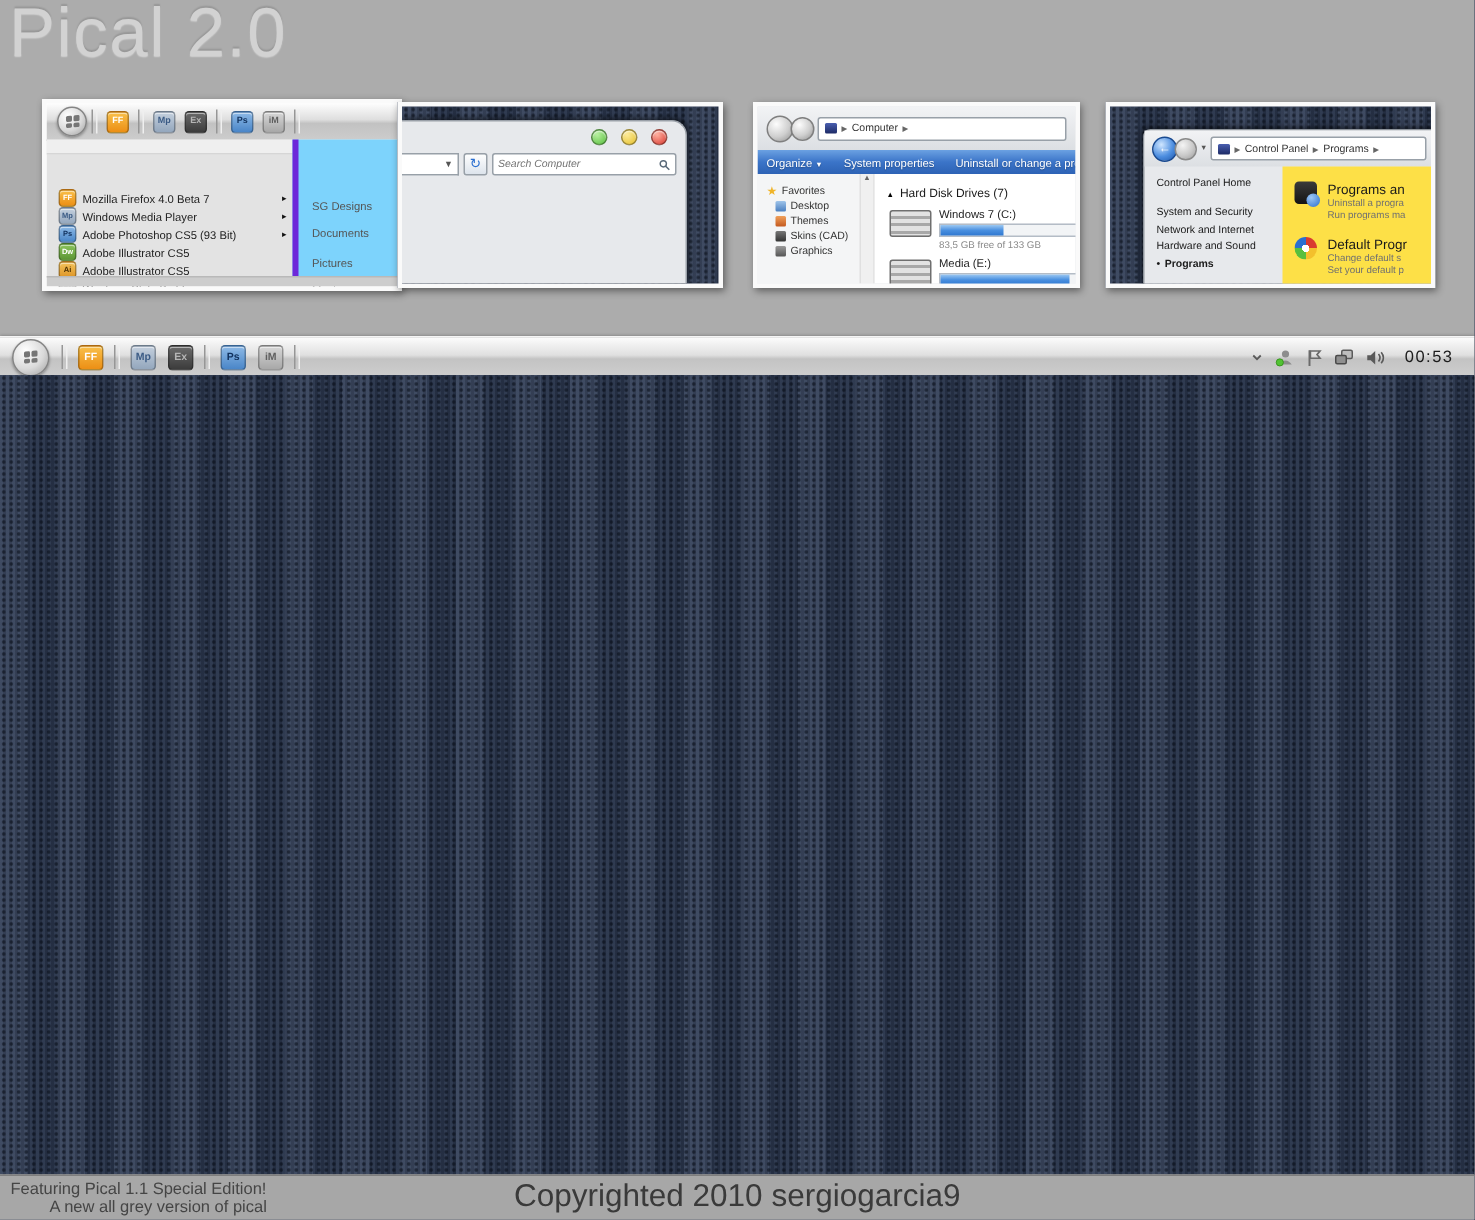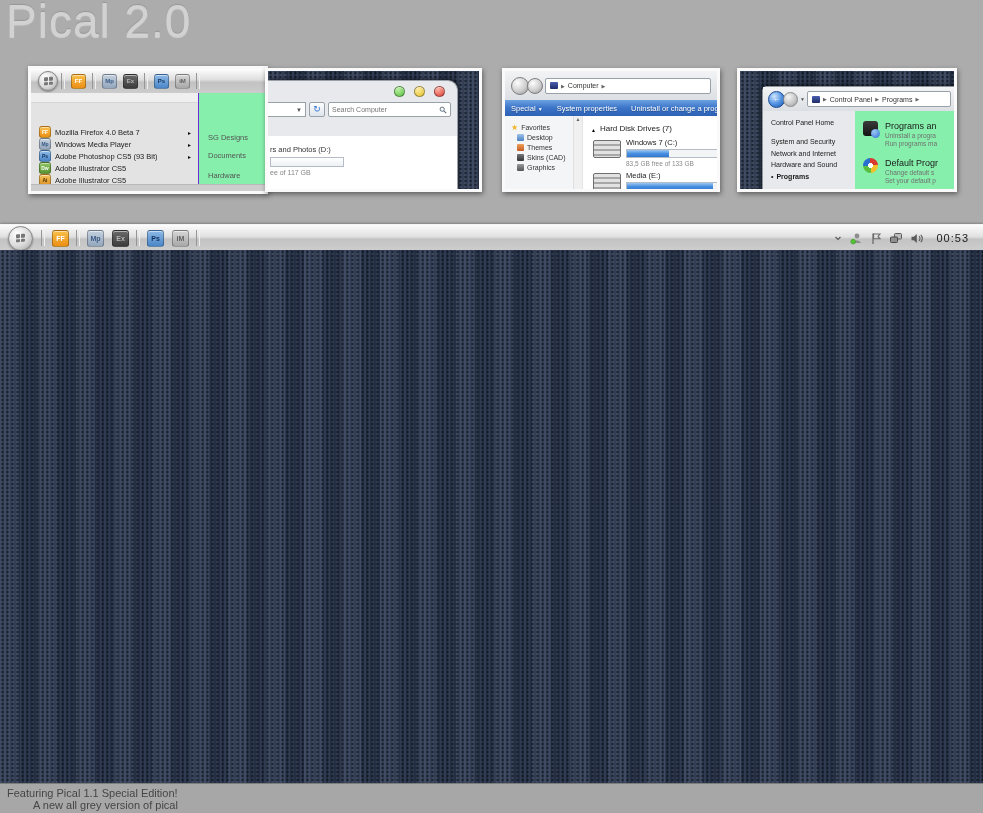--- a/index.html
+++ b/index.html
@@ -48,42 +48,42 @@
   
   .bluebar{background:linear-gradient(#6ba1e2,#3b74c8 50%,#2d62b5);color:#fff;
            display:flex;align-items:center;position:absolute;left:0;right:0;}
 
   
   #t1 .sm-body{position:absolute;left:0;right:0;top:24px;bottom:6px;background:#e3e3e3;}
   #t1 .sm-top{position:absolute;left:0;right:0;top:0;height:9px;background:#efefef;border-bottom:1px solid #d6d6d6;}
   .sm-row{position:absolute;left:8px;display:flex;align-items:center;gap:4px;width:152px;}
   .sm-row .lbl{font-size:7.5px;color:#222;white-space:nowrap;}
   .sm-row .arr{margin-left:auto;font-size:6px;color:#111;}
-  #t1 .sm-right{position:absolute;right:0;top:0;bottom:0;width:66px;background:#86efac;border-left:1px solid #6d28d9;}
+  #t1 .sm-right{position:absolute;right:0;top:0;bottom:0;width:66px;background:#7dd3fc;border-left:4px solid #6d28d9;}
   .place{position:absolute;left:9px;font-size:7.5px;color:#555;white-space:nowrap;}
   #t1 .sm-bottom{position:absolute;left:0;right:0;bottom:0;height:6px;background:#cdcdcd;border-top:1px solid #b9b9b9;}
 
   
   .win2{position:absolute;left:0;top:9px;width:189px;bottom:0;background:#e7e9ec;
         border-top-right-radius:10px;border:1px solid #9aa0a8;border-left:none;border-bottom:none;
         box-shadow:1px -1px 3px rgba(0,0,0,.5);}
   .lights{position:absolute;top:5px;right:12px;display:flex;gap:9px;}
   .light{width:9px;height:9px;border-radius:50%;border:1px solid rgba(0,0,0,.35);
          box-shadow:inset 0 1px 1px rgba(255,255,255,.6);}
   .lg{background:radial-gradient(circle at 35% 30%,#b8f0a0,#58bf3e);}
   .ly{background:radial-gradient(circle at 35% 30%,#fdeb9a,#e5c02c);}
   .lr{background:radial-gradient(circle at 35% 30%,#ffb0a0,#d93a30);}
   .addr2{position:absolute;left:0;top:21px;right:6px;height:15px;display:flex;align-items:center;gap:3px;}
   .combo-end{width:34px;height:13px;background:#fff;border:1px solid #98a0a8;border-left:none;
              display:flex;align-items:center;justify-content:flex-end;font-size:6px;color:#555;padding-right:3px;}
   .refresh{width:14px;height:13px;background:linear-gradient(#fefefe,#dde4ec);border:1px solid #98a0a8;
            border-radius:2px;color:#2a6fd0;font-size:9px;line-height:12px;text-align:center;}
   .searchbox{flex:1;height:13px;background:#fff;border:1px solid #98a0a8;border-radius:2px;
              display:flex;align-items:center;padding:0 3px;}
-  .searchbox input{flex:1;border:none;outline:none;font-size:7px;color:#8a8a8a;
+  .searchbox input{flex:1;border:none;outline:none;font-style:italic;font-size:7px;color:#8a8a8a;
                    font-family:"Liberation Sans",sans-serif;background:transparent;padding:0;}
   #t2 .bluebar{top:38px;height:17px;padding:0 5px;font-size:8px;}
   #t2 .cmd{font-weight:bold;text-shadow:0 1px 1px rgba(0,0,0,.3);}
   .bb-icons{margin-left:auto;display:flex;align-items:center;gap:8px;}
   .ic-views{width:9px;height:8px;display:grid;grid-template-columns:1fr 1fr;grid-template-rows:1fr 1fr;gap:1px;}
   .ic-views i{background:#eaf1fb;border-radius:1px;}
   .ic-pane{width:9px;height:8px;background:#eaf1fb;border-radius:1px;border-left:3px solid #bcd0ee;}
   .ic-help{width:9px;height:9px;border-radius:50%;background:#eaf1fb;color:#2d62b5;
            font-size:7px;font-weight:bold;line-height:9px;text-align:center;}
   .body2{position:absolute;left:0;top:55px;right:0;bottom:0;background:#fff;}
@@ -136,21 +136,21 @@
               font-size:8px;line-height:14px;text-align:center;flex:0 0 auto;
               background:radial-gradient(circle at 35% 30%,#cfe6ff,#4d8ee0 55%,#1d55a8);}
   .fwdsphere{width:13px;height:13px;border-radius:50%;border:1px solid #8a8a8a;margin-left:-4px;flex:0 0 auto;
              background:radial-gradient(circle at 35% 30%,#f4f4f4,#c9c9c9 55%,#9a9a9a);}
   .body4{position:absolute;left:0;right:0;top:24px;bottom:0;}
   .nav4{position:absolute;left:0;top:0;bottom:0;width:92px;padding:8px 0 0 8px;}
   .n4home{font-size:7px;color:#1a1a1a;margin-bottom:12px;white-space:nowrap;}
   .n4item{font-size:7px;color:#1a1a1a;margin-bottom:4.5px;white-space:nowrap;}
   .n4item.sel{font-weight:bold;}
   .n4item.sel::before{content:"•";margin-right:3px;}
-  .panel4{position:absolute;left:92px;right:0;top:0;bottom:0;background:#86efac;padding:10px 0 0 8px;}
+  .panel4{position:absolute;left:92px;right:0;top:0;bottom:0;background:#fde047;padding:10px 0 0 8px;}
   .cpentry{display:flex;gap:7px;margin-bottom:11px;}
   .ic-progfeat{width:15px;height:15px;background:linear-gradient(#3a3a3a,#141414);border-radius:3px;position:relative;flex:0 0 auto;}
   .ic-progfeat::after{content:"";position:absolute;right:-2px;bottom:-2px;width:9px;height:9px;border-radius:50%;
                       background:radial-gradient(circle at 35% 30%,#9ec8f5,#2a6fd0);}
   .ic-defprog{width:15px;height:15px;border-radius:50%;flex:0 0 auto;
               background:radial-gradient(circle,#fff 0 2.5px,transparent 2.5px),
                          conic-gradient(#d93a30 0 25%,#f3c02c 25% 50%,#58bf3e 50% 75%,#2a6fd0 75%);}
   .cptitle{font-size:9px;color:#1a1a1a;white-space:nowrap;}
   .cpline{font-size:6.5px;color:#707070;white-space:nowrap;margin-top:1px;}
 
@@ -224,21 +224,21 @@
         <span class="lbl">Adobe Illustrator CS5</span>
       </div>
     <div class="sm-row" style="top:93px">
         <span class="tile t-sb" style="width:10px;height:10px;font-size:5px">SB</span>
         <span class="lbl">Windows Style Builder</span>
       </div>
 
     <div class="sm-right">
       <div class="place" style="top:40px">SG Designs</div>
       <div class="place" style="top:58px">Documents</div>
-      <div class="place" style="top:78px">Hardware</div>
+      <div class="place" style="top:78px">Pictures</div>
       <div class="place" style="top:96px">Music</div>
 
     </div>
   </div>
   <div class="sm-bottom"></div>
 </div>
 
 <div class="thumb texture" id="t2" style="left:265px;top:68px;width:211px;height:118px">
   <div class="win2">
     <div class="lights">
@@ -252,41 +252,36 @@
         </span>
       <span class="refresh">↻</span>
       <span class="searchbox">
         <input placeholder="Search Computer" style="">
         <svg width="8" height="8" viewBox="0 0 10 10">
             <circle cx="4" cy="4" r="2.6" fill="none" stroke="#5a6a7a" stroke-width="1.2"></circle>
             <line x1="6" y1="6" x2="9" y2="9" stroke="#5a6a7a" stroke-width="1.3"></line>
           </svg>
       </span>
     </div>
-    <div class="body2">
-      <div class="dlabel">rs and Photos (D:)</div>
-      <div class="progress"></div>
-      <div class="dinfo">ee of 117 GB</div>
-    </div>
   </div>
 </div>
 
 <div class="thumb" id="t3" style="left:502px;top:68px;width:212px;height:118px">
   <div class="chrome3">
     <span class="sphere"></span>
     <span class="sphere" style="margin-left:-4px;width:14px;height:14px"></span>
     <span class="addrbar">
       <span class="ic-computer"></span>
       <span class="crumb-arr">▶</span>
       <span>Computer</span>
       <span class="crumb-arr">▶</span>
     </span>
   </div>
   <div class="bluebar">
-    <span class="tb" style="margin-right:14px"><span>Special</span> <span style="font-size:5px">▼</span></span>
+    <span class="tb" style="margin-right:14px"><span>Organize</span> <span style="font-size:5px">▼</span></span>
     <span class="tb" style="margin-right:14px">System properties</span>
     <span class="tb">Uninstall or change a progra</span>
   </div>
   <div class="body3">
     <div class="side3">
       <div class="s3row">
           <span class="s3ic si-star">★</span>
           <span>Favorites</span>
         </div>
       <div class="s3row indent">
@@ -423,13 +418,14 @@
   </div>
 </div>
 
 <div class="desktop texture"></div>
 
 <div class="footer">
   <div class="f-left">
     <div>Featuring Pical 1.1 Special Edition!</div>
     <div class="f2">A new all grey version of pical</div>
   </div>
+  <div class="f-center">Copyrighted 2010 sergiogarcia9</div>
 </div>
 
 </body></html>

